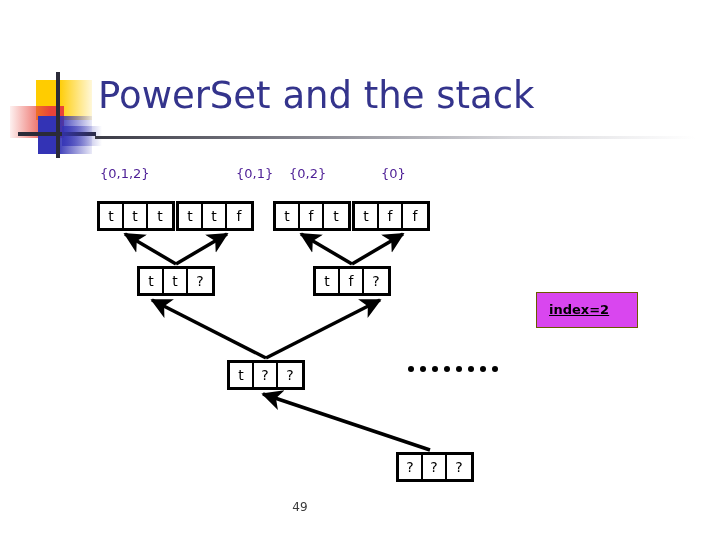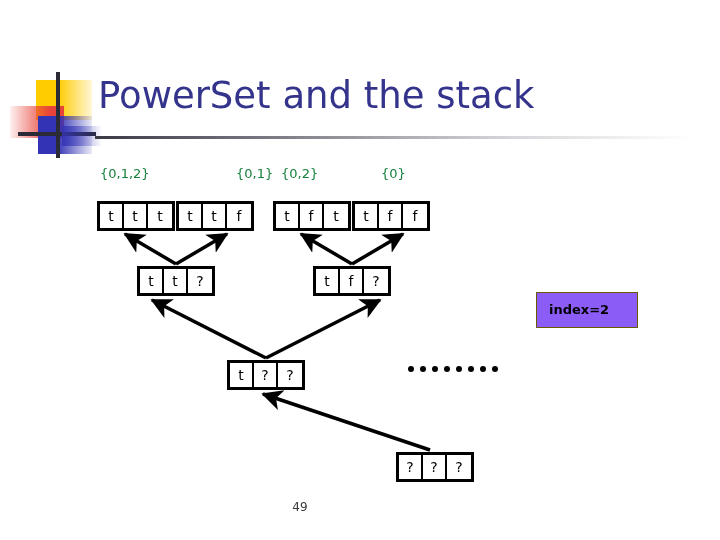--- a/index.html
+++ b/index.html
@@ -89,21 +89,21 @@
     top: 126px;
     width: 40px;
     height: 20px;
     background: linear-gradient(to right, rgba(51,51,181,0.85) 0%, rgba(51,51,181,0.0) 100%);
   }
 
   
   .set-label {
     position: absolute;
     font-size: 13px;
-    color: #15803d;
+    color: #4c1d95;
     white-space: nowrap;
   }
 
   
   .array {
     position: absolute;
     display: flex;
     border: 3px solid #000000;
     background: #ffffff;
     box-sizing: content-box;
@@ -147,21 +147,22 @@
     background: #000000;
   }
 
   
   .index-stack {
     position: absolute;
     left: 536px;
     top: 292px;
     width: 100px;
     border: 1px solid #6b5a00;
-    background: #8b5cf6;
+    background: #d946ef;
+    text-decoration: underline;
   }
   .index-row {
     height: 34px;
     line-height: 34px;
     font-size: 13px;
     font-weight: bold;
     color: #000000;
     padding-left: 12px;
     border-bottom: 1px solid #6b5a00;
     box-sizing: border-box;
@@ -192,21 +193,21 @@
     <div class="logo-hline"></div>
   </div>
 
   <div class="slide-title">PowerSet and the stack</div>
   <div class="title-rule-2"></div>
   <div class="title-rule"></div>
 
   <div id="set-labels-host">
       <div class="set-label" style="left: 100px; top: 166px;">{0,1,2}</div>
       <div class="set-label" style="left: 198px; top: 166px; margin-left: 38px;">{0,1}</div>
-      <div class="set-label" style="left: 281px; top: 166px; text-align: center;">{0,2}</div>
+      <div class="set-label" style="left: 289px; top: 166px; text-align: center;">{0,2}</div>
       <div class="set-label" style="left: 381px; top: 166px;">{0}</div>
     </div>
 
   <div id="arrays-host">
       <div class="array" style="left: 97px; top: 201px;">
         <div class="cell">t</div>
         <div class="cell">t</div>
         <div class="cell">t</div>
       </div>
       <div class="array" style="left: 176px; top: 201px;">

